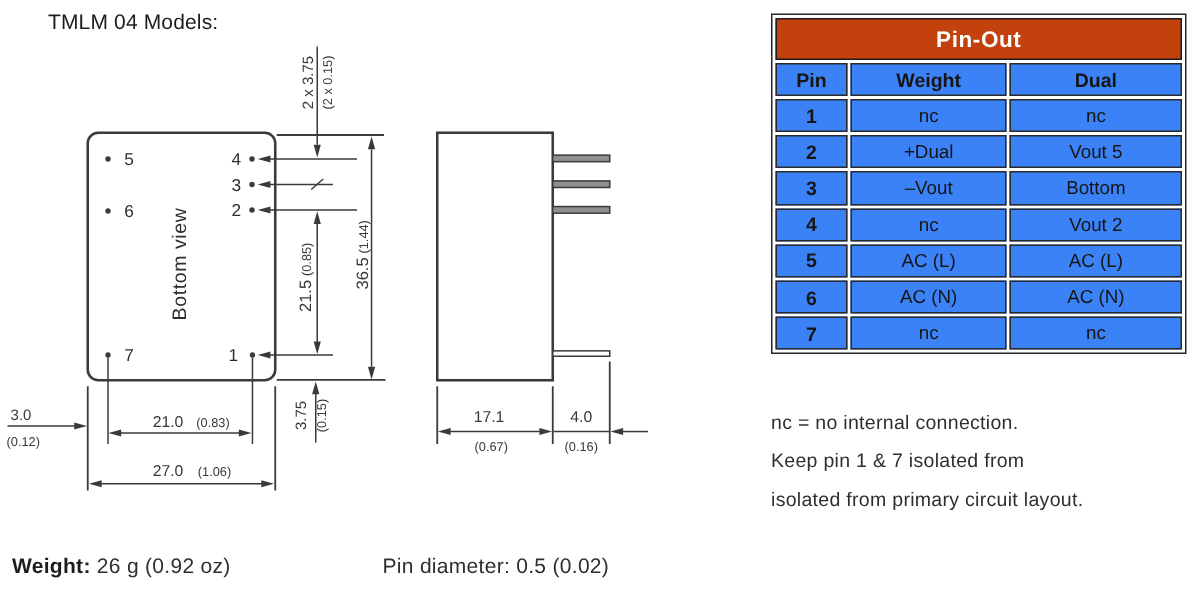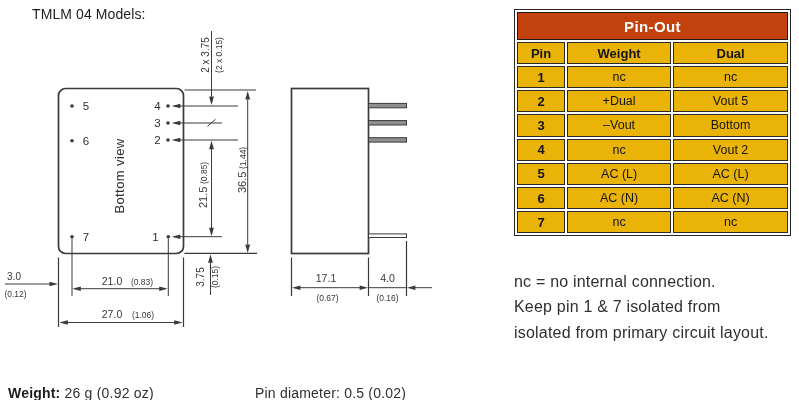--- a/index.html
+++ b/index.html
@@ -14,27 +14,27 @@
   .ln{stroke:#3a3a3a;stroke-width:1;fill:none;}
   .ext{stroke:#3a3a3a;stroke-width:1.2;fill:none;}
   .outline{stroke:#3a3a3a;stroke-width:1.7;fill:#ffffff;}
   .ah{fill:#3a3a3a;stroke:none;}
   .dot{fill:#3a3a3a;stroke:none;}
   .lead{fill:#8f8f8f;stroke:#3a3a3a;stroke-width:1;}
   .lead-open{fill:#fdfdfd;stroke:#3a3a3a;stroke-width:1;}
   table.pinout{position:absolute;left:514px;top:9px;width:277px;border-collapse:separate;border-spacing:2px;
                background:#fff;border:1.5px solid #262626;table-layout:fixed;}
   .pinout th,.pinout td{border:1.4px solid #2a2a2a;text-align:center;vertical-align:middle;padding:0;
-               font-size:12.5px;color:#151515;background:#eab308;}
+               font-size:12.5px;color:#151515;background:#3b82f6;}
   .pinout th.tabletitle{background:#c2410c;color:#ffffff;font-size:15px;height:26px;letter-spacing:.4px;border-color:#1c1c1c;}
   .pinout th.colhead{font-size:13px;height:20px;}
   .pinout td{height:20.2px;}
   .pinout td.pincol{font-weight:bold;font-size:13px;}
-  .notes{position:absolute;left:514px;top:269px;font-size:16px;line-height:25.3px;color:#2f2f2f;letter-spacing:.2px;}
-  .footer{position:absolute;top:369px;font-size:14px;color:#2f2f2f;letter-spacing:.2px;white-space:nowrap;margin-top:16px;}
+  .notes{position:absolute;left:514px;top:269px;font-size:13px;line-height:25.3px;color:#2f2f2f;letter-spacing:.2px;}
+  .footer{position:absolute;top:369px;font-size:14px;color:#2f2f2f;letter-spacing:.2px;white-space:nowrap;}
   .footer.fw{left:8px;} .footer.fp{left:255px;}
   .b{font-weight:bold;color:#1d1d1d;}
 </style>
 </head>
 <body>
 
 <div class="canvas">
 
   <div class="page-title">TMLM 04 Models:</div>
 

